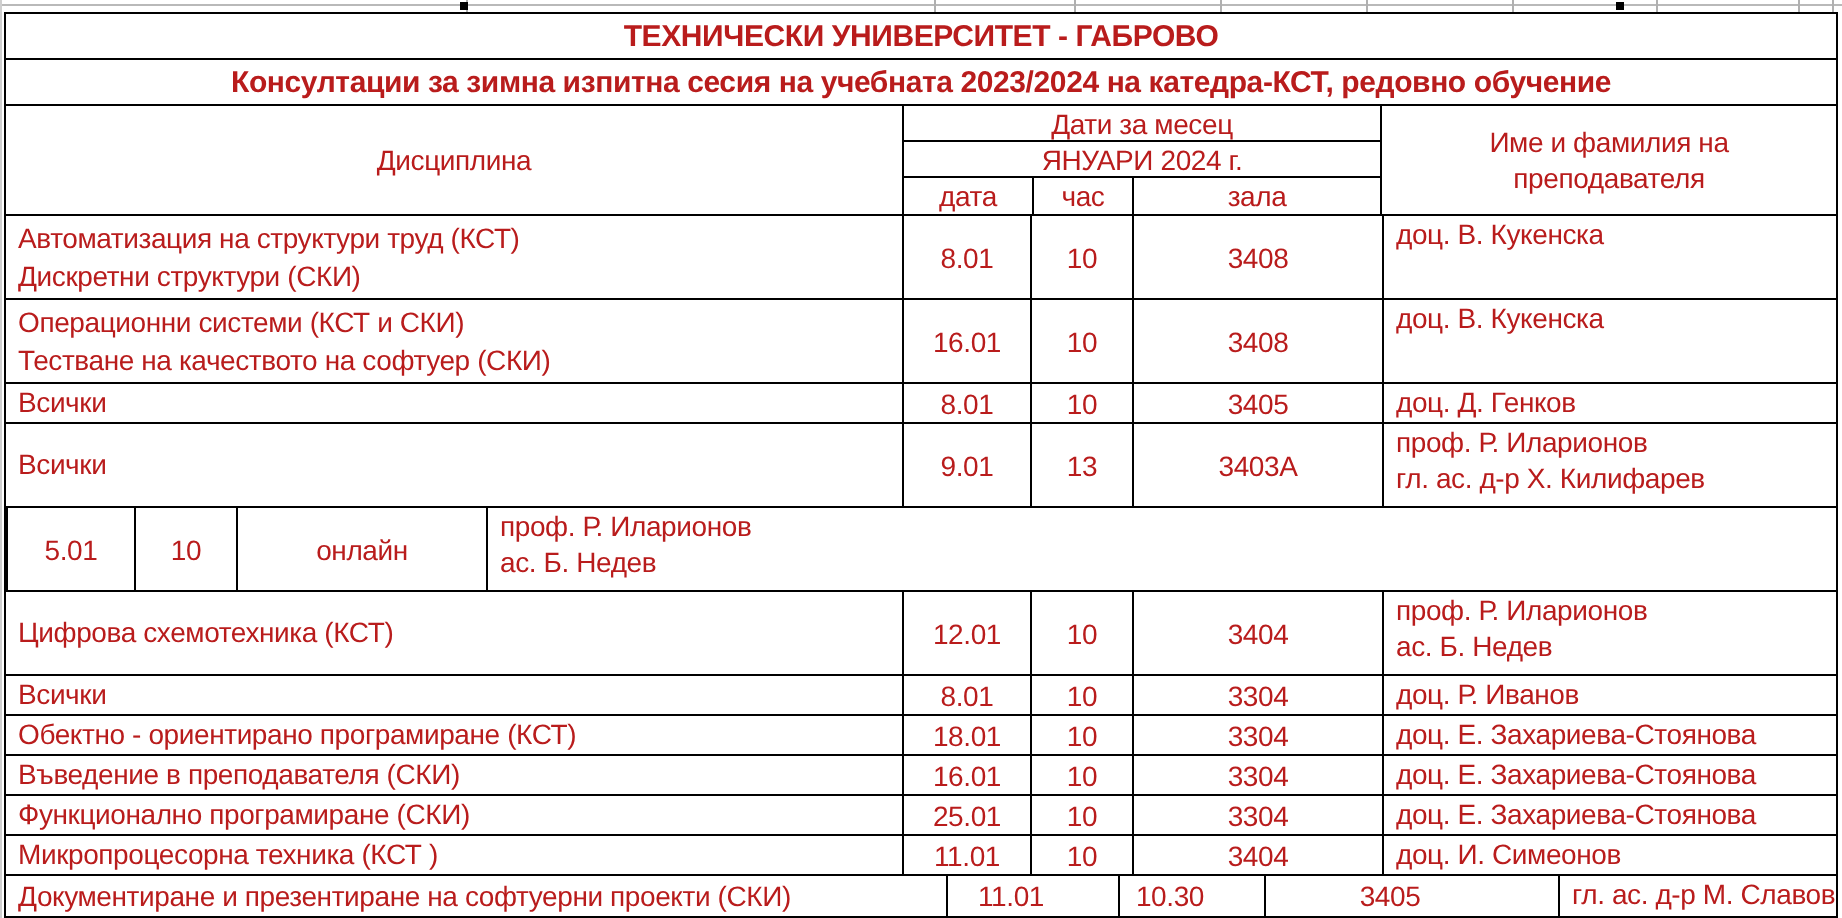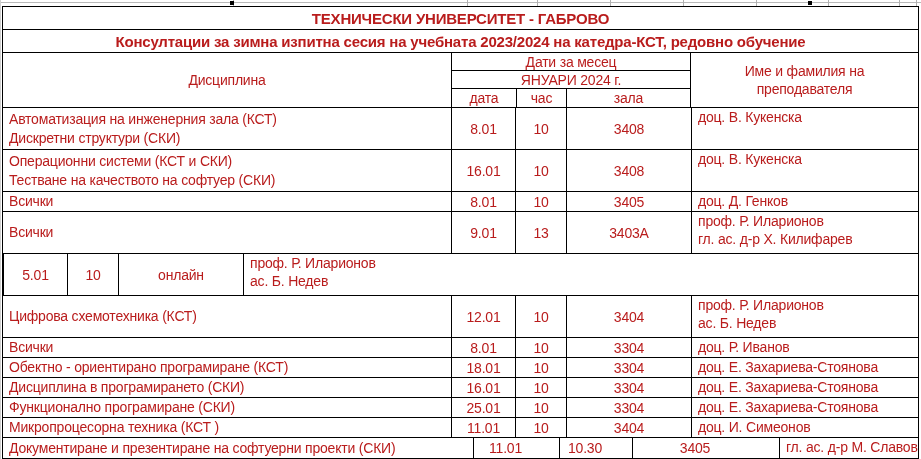--- a/index.html
+++ b/index.html
@@ -89,21 +89,21 @@
       </div>
       <div class="hdr-c5">
         <span class="cell-line">Име и фамилия на</span>
         <span class="cell-line">преподавателя</span>
       </div>
     </div>
 
     <div id="table-body">
         <div class="trow" style="height: 42px;">
           <div class="c1">
-            <span class="cell-line">Автоматизация на инженерния зала (КСТ)</span>
+            <span class="cell-line">Автоматизация на структури труд (КСТ)</span>
             <span class="cell-line">Дискретни структури (СКИ)</span>
           </div>
           <div class="c2">8.01</div>
           <div class="c3">10</div>
           <div class="c4">3408</div>
           <div class="c5">
             <span class="cell-line">доц. В. Кукенска</span>
           </div>
         </div>
         <div class="trow" style="height: 42px;">
@@ -179,21 +179,21 @@
           </div>
           <div class="c2">18.01</div>
           <div class="c3">10</div>
           <div class="c4">3304</div>
           <div class="c5">
             <span class="cell-line">доц. Е. Захариева-Стоянова</span>
           </div>
         </div>
         <div class="trow" style="height: 20px;">
           <div class="c1">
-            <span class="cell-line">Дисциплина в програмирането (СКИ)</span>
+            <span class="cell-line">Въведение в преподавателя (СКИ)</span>
           </div>
           <div class="c2">16.01</div>
           <div class="c3">10</div>
           <div class="c4">3304</div>
           <div class="c5">
             <span class="cell-line">доц. Е. Захариева-Стоянова</span>
           </div>
         </div>
         <div class="trow" style="height: 20px;">
           <div class="c1">

